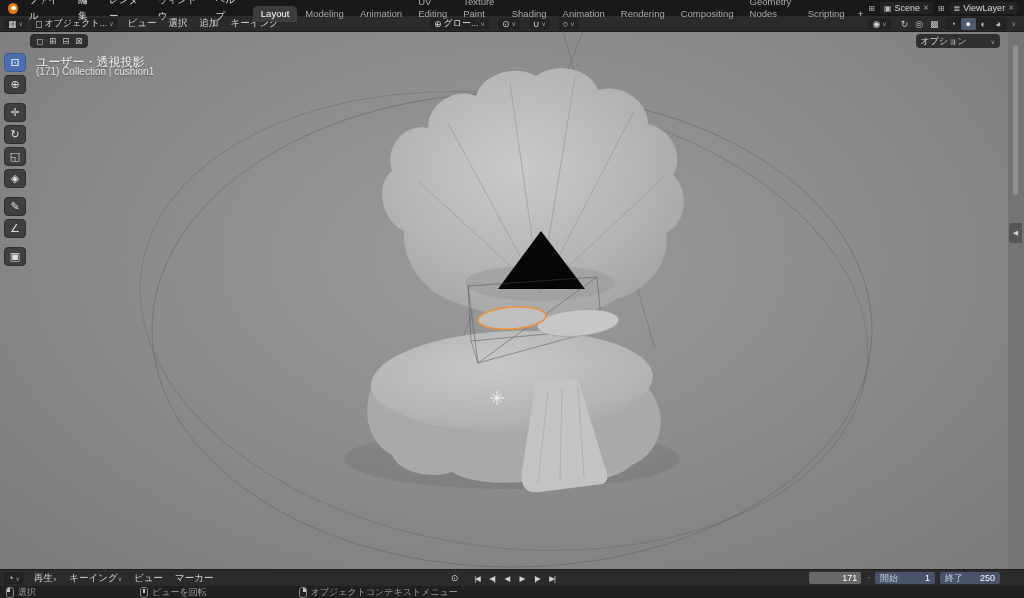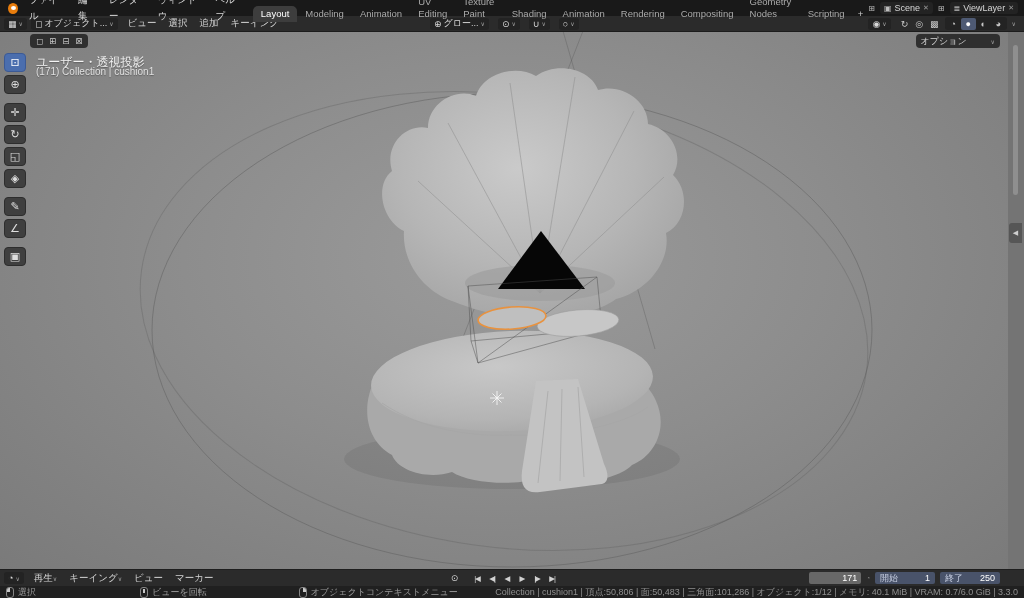--- a/index.html
+++ b/index.html
@@ -360,14 +360,13 @@
         <i></i>
       </span>
     <span>ビューを回転</span>
   </div>
   <div class="hint hint3">
     <span class="mouse rmb">
         <i></i>
       </span>
     <span>オブジェクトコンテキストメニュー</span>
   </div>
-  <div class="sb-right">Collection | cushion1 | 頂点:50,806 | 面:50,483 | 三角面:101,286 | オブジェクト:1/12 | メモリ: 40.1 MiB | VRAM: 0.7/6.0 GiB | 3.3.0</div>
 </div>
 
 </body></html>

